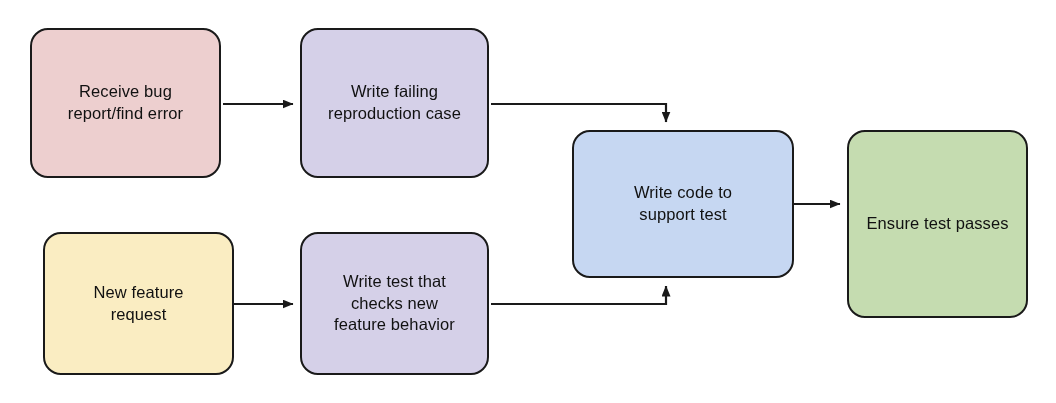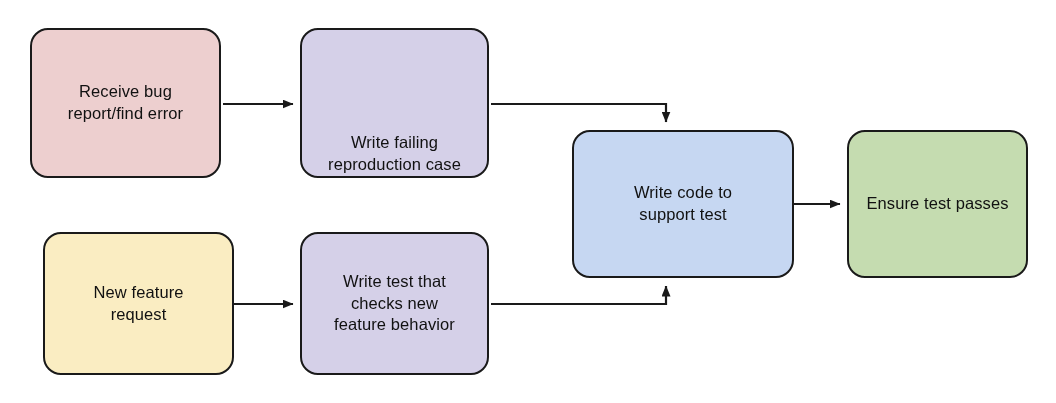--- a/index.html
+++ b/index.html
@@ -69,38 +69,38 @@
         <path d="M 491 304 L 666 304 L 666 286" marker-end="url(#arrow-up)"></path>
         <path d="M 762 204 L 840 204" marker-end="url(#arrow-right)"></path>
       </g>
   </svg>
 
   <div class="node" style="left: 30px; top: 28px; width: 191px; height: 150px; background: rgb(237, 207, 207); border-color: rgb(26, 26, 26);">
     <span class="node-label">Receive bug
 report/find error</span>
   </div>
 
-  <div class="node" style="left: 300px; top: 28px; width: 189px; height: 150px; background: rgb(213, 208, 232); border-color: rgb(26, 26, 26); align-items: flex-end;">
+  <div class="node" style="left: 300px; top: 28px; width: 189px; height: 150px; background: rgb(213, 208, 232); border-color: rgb(26, 26, 26);">
     <span class="node-label">Write failing
 reproduction case</span>
   </div>
 
   <div class="node" style="left: 30px; top: 232px; width: 191px; height: 143px; background: rgb(250, 237, 194); border-color: rgb(26, 26, 26); margin-left: 13px;">
     <span class="node-label">New feature
 request</span>
   </div>
 
   <div class="node" style="left: 300px; top: 232px; width: 189px; height: 143px; background: rgb(213, 208, 232); border-color: rgb(26, 26, 26); text-align: center;">
     <span class="node-label">Write test that
 checks new
 feature behavior</span>
   </div>
 
   <div class="node" style="left: 572px; top: 130px; width: 222px; height: 148px; background: rgb(198, 215, 242); border-color: rgb(26, 26, 26);">
     <span class="node-label">Write code to
 support test</span>
   </div>
 
-  <div class="node" style="left: 847px; top: 130px; width: 181px; height: 148px; background: rgb(197, 220, 176); border-color: rgb(26, 26, 26);">
+  <div class="node" style="left: 847px; top: 130px; width: 181px; height: 188px; background: rgb(197, 220, 176); border-color: rgb(26, 26, 26);">
     <span class="node-label">Ensure test passes</span>
   </div>
 
 </div>
 
 </body></html>

